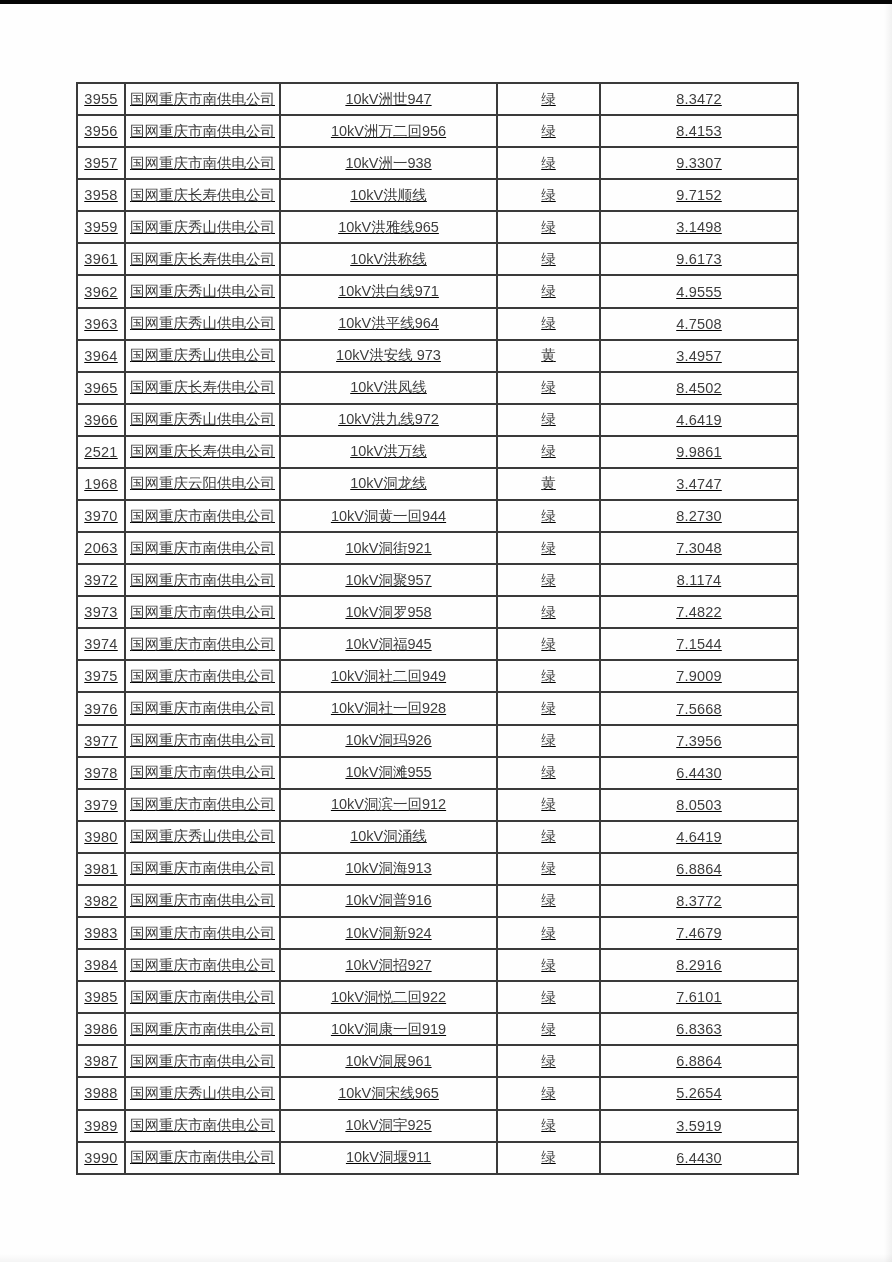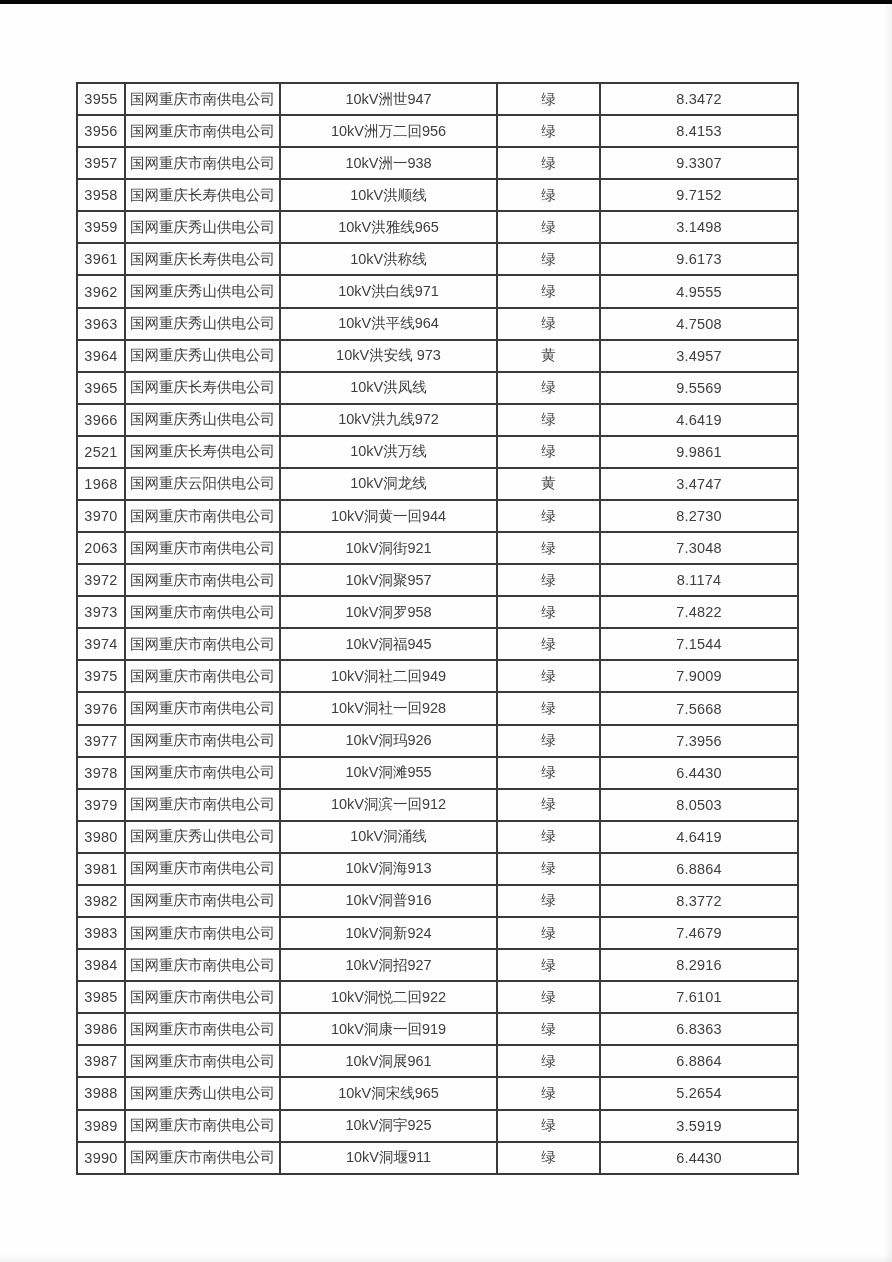--- a/index.html
+++ b/index.html
@@ -52,20 +52,21 @@
     text-align: center;
     vertical-align: middle;
     color: #3e3e3e;
     font-size: 14.5px;
     padding: 0;
     overflow: hidden;
     white-space: nowrap;
   }
   table.data-table {
     border: 2px solid #282828;
+    text-decoration: underline;
   }
   td.cell-num {
     font-size: 15px;
     letter-spacing: 0.3px;
   }
   td.cell-value {
     font-size: 14.5px;
     letter-spacing: 0.2px;
   }
   td.cell-company, td.cell-line, td.cell-status {
@@ -147,21 +148,21 @@
     <td class="cell-company">国网重庆秀山供电公司</td>
     <td class="cell-line">10kV洪安线 973</td>
     <td class="cell-status">黄</td>
     <td class="cell-value">3.4957</td>
   </tr>
       <tr>
     <td class="cell-num">3965</td>
     <td class="cell-company">国网重庆长寿供电公司</td>
     <td class="cell-line">10kV洪凤线</td>
     <td class="cell-status">绿</td>
-    <td class="cell-value">9.5569</td>
+    <td class="cell-value">8.4502</td>
   </tr>
       <tr>
     <td class="cell-num">3966</td>
     <td class="cell-company">国网重庆秀山供电公司</td>
     <td class="cell-line">10kV洪九线972</td>
     <td class="cell-status">绿</td>
     <td class="cell-value">4.6419</td>
   </tr>
       <tr>
     <td class="cell-num">2521</td>

